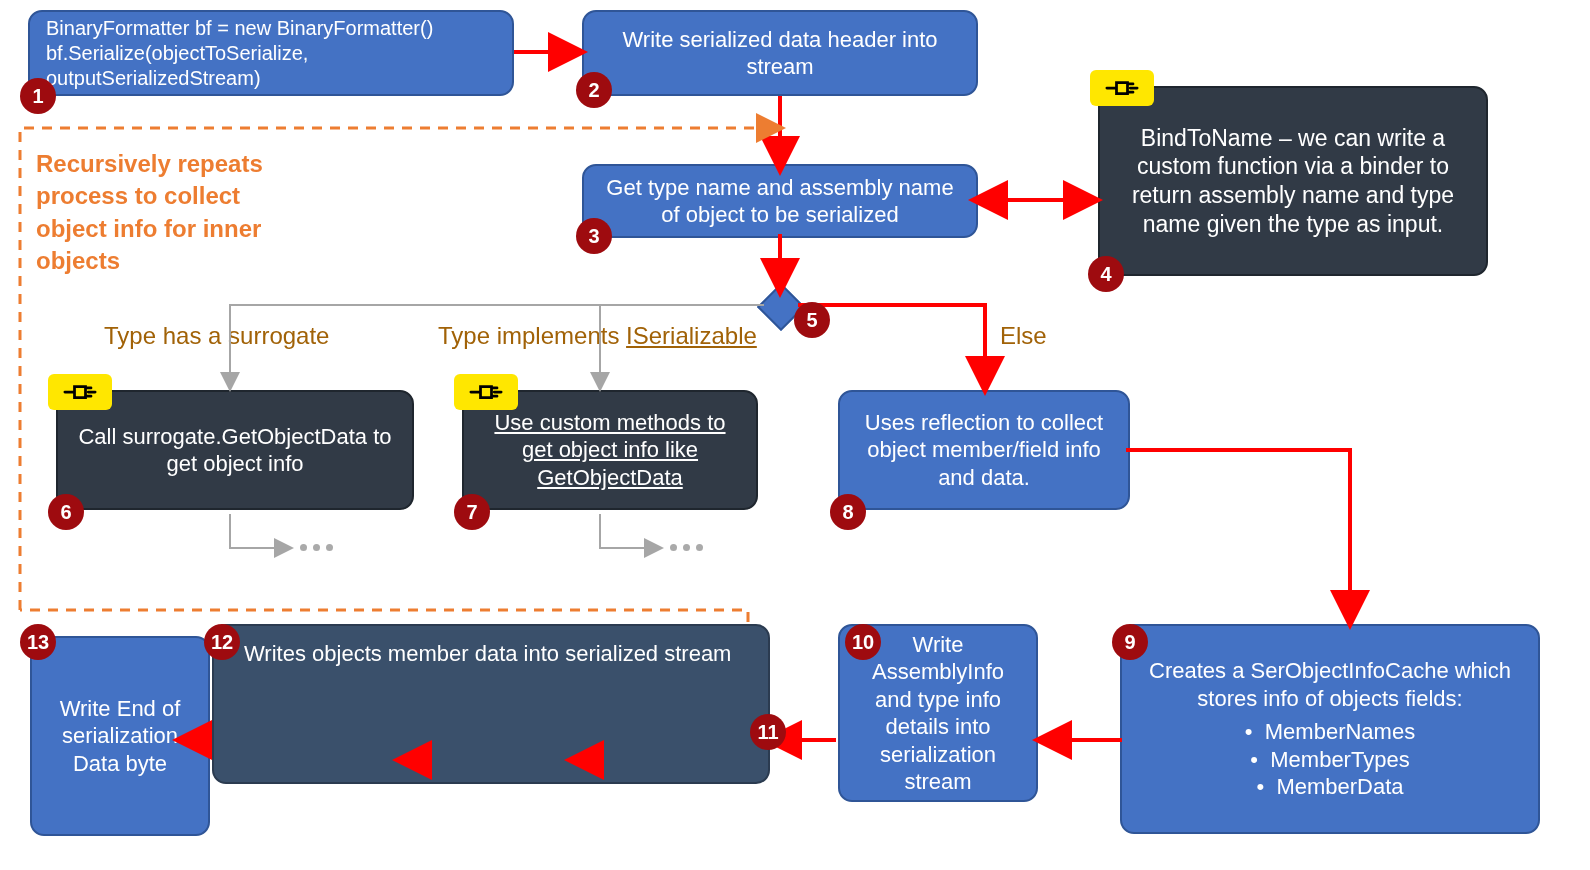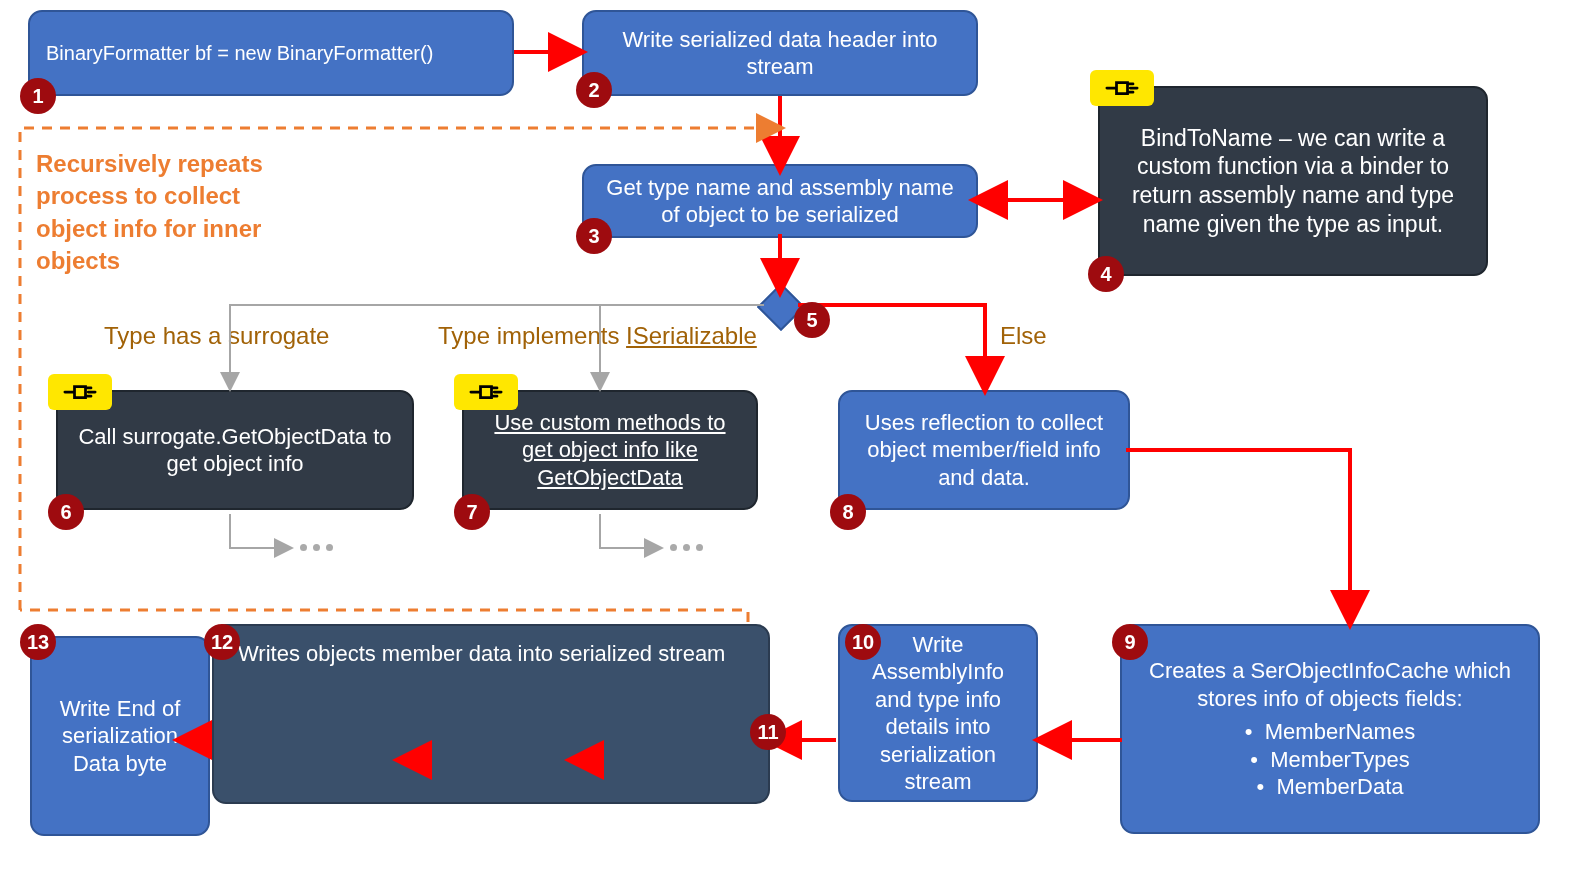--- a/index.html
+++ b/index.html
@@ -141,20 +141,21 @@
   <line x1="432" y1="760" x2="400" y2="760" stroke="#ff0000" stroke-width="4" marker-end="url(#arw-red)"></line>
 
   <path d="M 20 610 L 20 128 L 780 128" stroke="#ed7d31" stroke-width="3" stroke-dasharray="10,8" fill="none" marker-end="url(#arw-orange)"></path>
 
   <path d="M 748 622 L 748 610 L 20 610" stroke="#ed7d31" stroke-width="3" stroke-dasharray="10,8" fill="none"></path>
 </svg>
 
 <div class="node blue left-align" style="left:28px; top:10px; width:486px; height:86px; font-size:20px;">
   <div>
     <div>BinaryFormatter bf = new BinaryFormatter()</div>
+    <div>bf.Serialize(objectToSerialize, outputSerializedStream)</div>
   </div>
 </div>
 <div class="badge" style="left:20px; top:78px;">
     <span>1</span>
   </div>
 
 <div class="node blue" style="left:582px; top:10px; width:396px; height:86px;">
   <span>Write serialized data header into stream</span>
 </div>
 <div class="badge" style="left:576px; top:72px;">
@@ -248,21 +249,21 @@
     <span>9</span>
   </div>
 
 <div class="node blue" style="left:838px; top:624px; width:200px; height:178px;justify-content:center;">
   <span>Write AssemblyInfo and type info details into serialization stream</span>
 </div>
 <div class="badge" style="left:830px; top:624px;margin-left:15px;">
     <span>10</span>
   </div>
 
-<div class="node big-dark" style="left:212px; top:624px; width:558px; height:180px; display:block; padding:14px 2px;">
+<div class="node big-dark" style="left:212px; top:624px; width:558px; height:160px; display:block; padding:14px 8px;">
   <div style="text-align:left; font-size:22px; margin-left:22px;">Writes objects member data into serialized stream</div>
 </div>
 <div class="badge" style="left:750px; top:714px;">
     <span>11</span>
   </div>
 <div class="badge" style="left:204px; top:624px;">
     <span>12</span>
   </div>
 
 <div class="node blue" style="left:30px; top:636px; width:180px; height:200px;justify-content:flex-end;">

